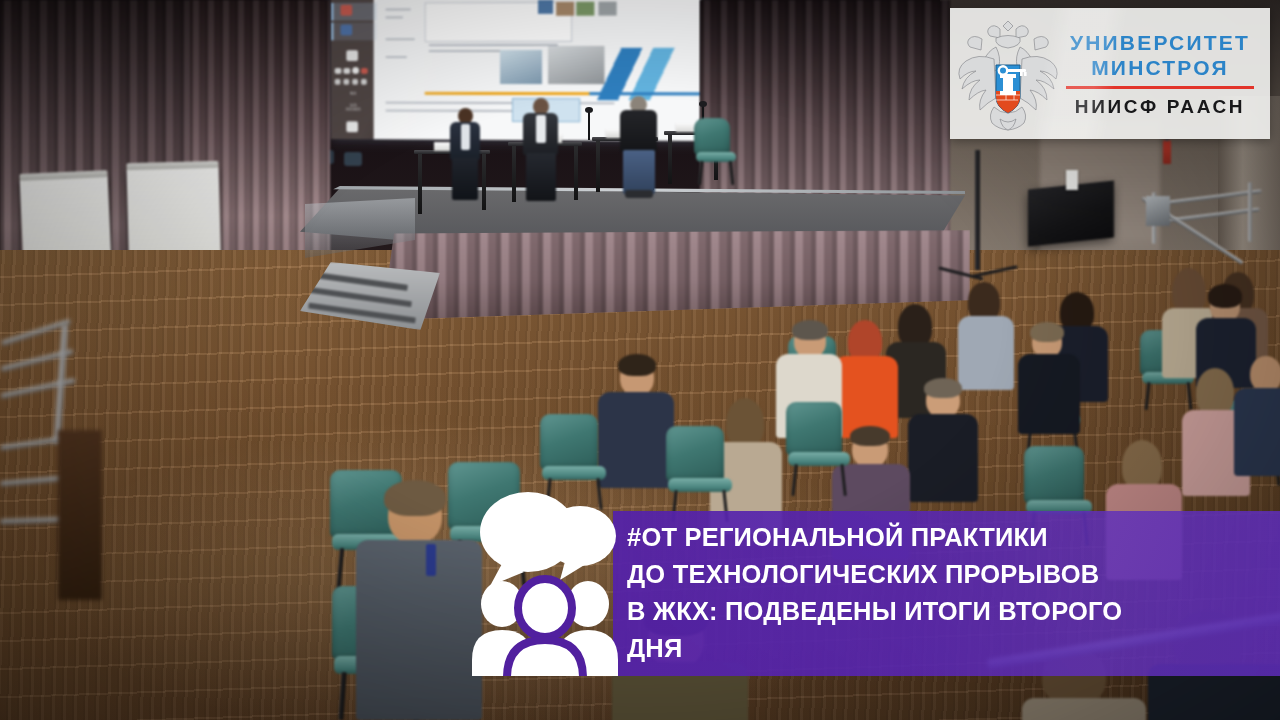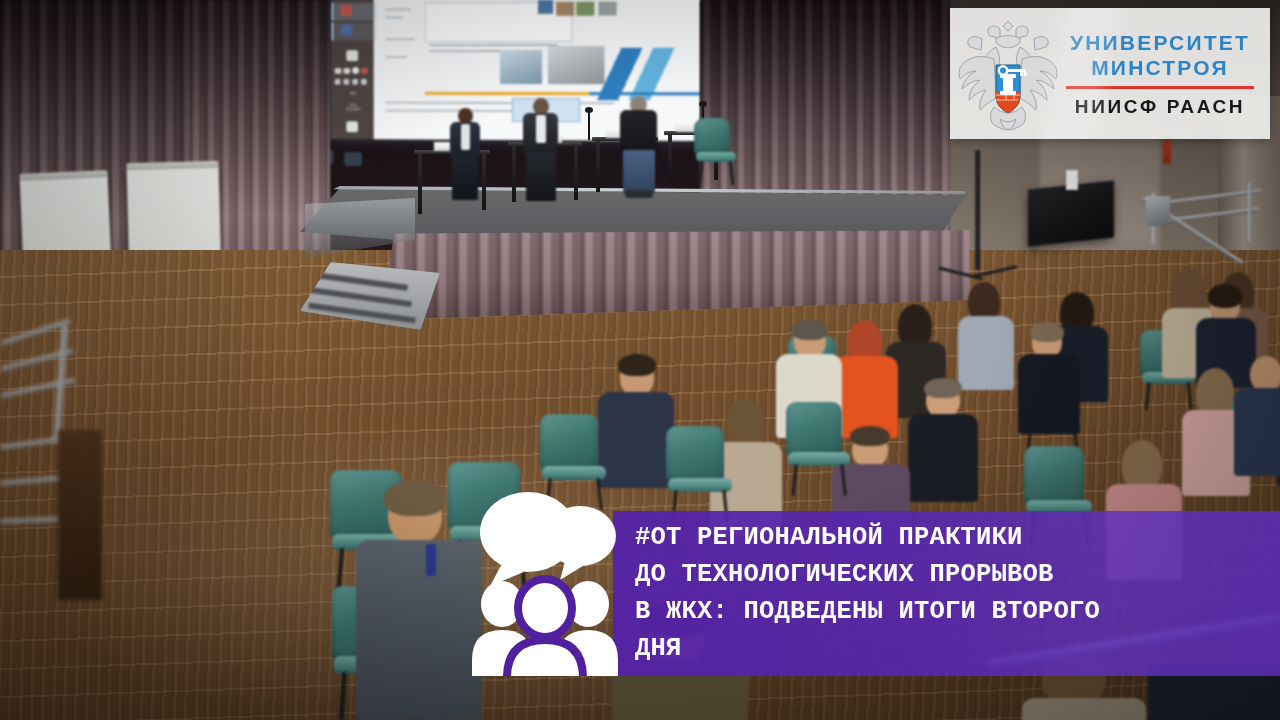--- a/index.html
+++ b/index.html
@@ -361,23 +361,23 @@
     position: absolute;
     left: 613px; top: 511px; width: 667px; height: 165px;
     background: linear-gradient(90deg,
        rgba(84,33,170,.93) 0%,
        rgba(88,38,176,.90) 45%,
        rgba(96,48,186,.84) 75%,
        rgba(92,44,182,.88) 100%);
   }
   .banner-title {
     position: absolute;
-    left: 22px; top: 8px; right: 4px;
+    left: 14px; top: 8px; right: 4px;
     color: #ffffff;
-    font-family: Liberation Mono, monospace;
+    font-family: Liberation Sans, sans-serif;
     font-weight: 700;
     font-size: 25.5px;
     line-height: 37px;
     letter-spacing: .2px;
     text-transform: uppercase;
     white-space: pre-line;
   }
 
   
   .people-icon {

